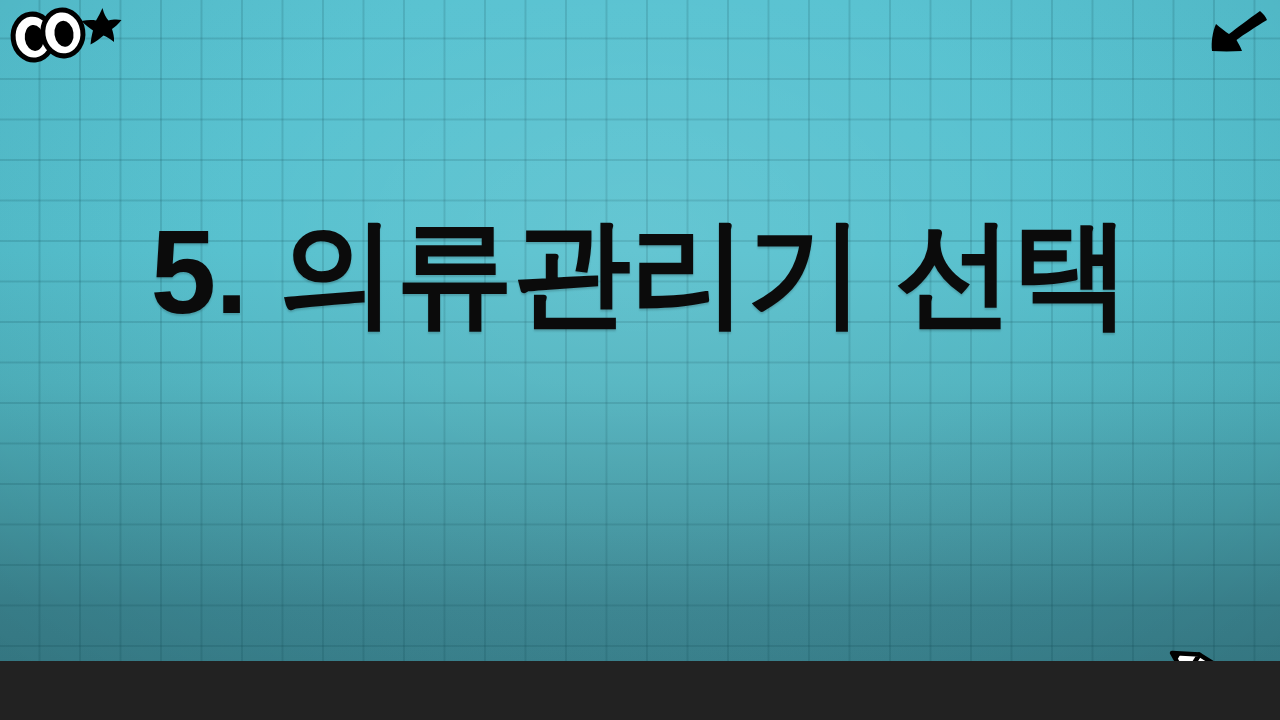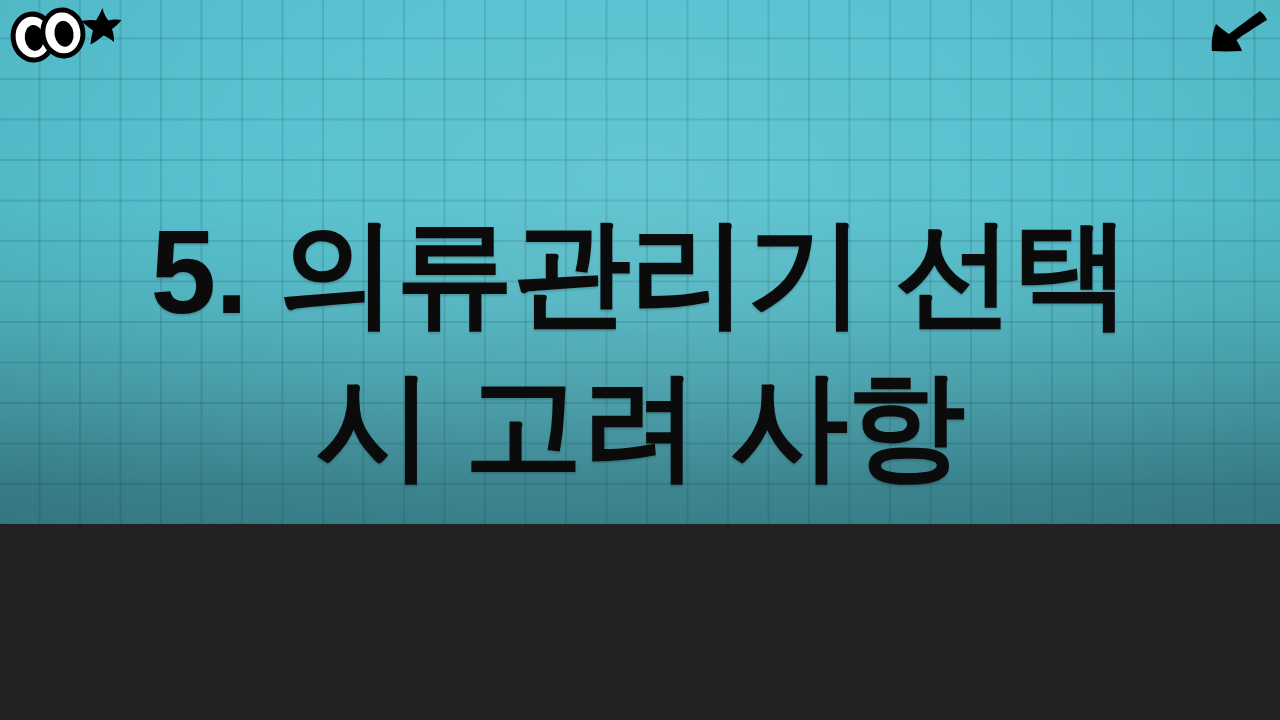--- a/index.html
+++ b/index.html
@@ -4,21 +4,21 @@
 <title>Slide</title>
 <style>
   html, body {
     margin: 0;
     padding: 0;
     background: #222;
   }
   #slide {
     position: relative;
     width: 1280px;
-    height: 524px;
+    height: 661px;
     overflow: hidden;
     font-family: "Liberation Sans", "DejaVu Sans", sans-serif;
     background-color: #55c0cf;
   }
 
   
   .bg-gradient {
     position: absolute;
     inset: 0;
     background: linear-gradient(180deg,
@@ -127,16 +127,15 @@
 
         <path d="M12 31.5 L4 36 L12 40.5 Z" fill="#000000"></path>
 
         <path d="M88 23 L110 23 L110 49 L88 49 Z" fill="#000000" stroke="#000000" stroke-width="4.5" stroke-linejoin="round"></path>
       </g>
     </svg>
   </div>
 
   <div class="title-wrap">
     <span class="title-line">5. 의류관리기 선택</span>
-    <span class="title-line">시 고려 사항</span>
   </div>
 
 </div>
 
 </body></html>

